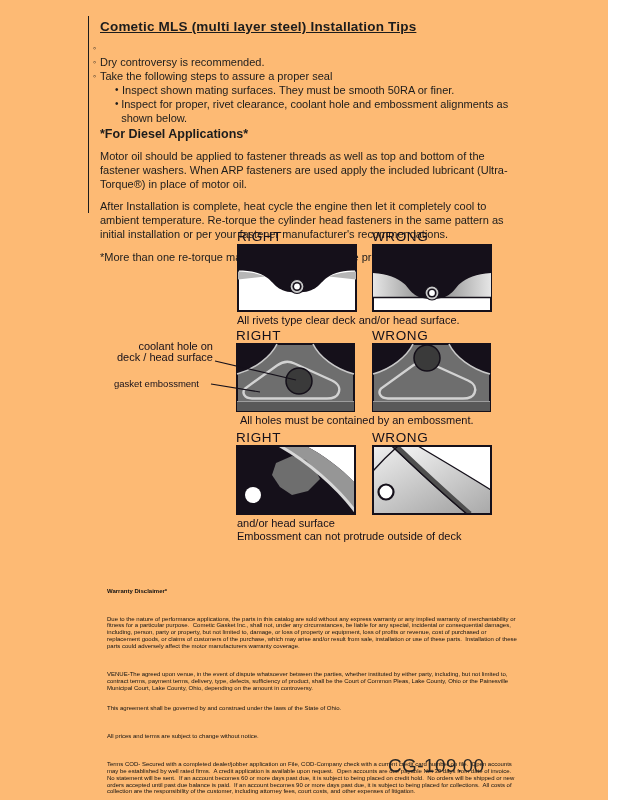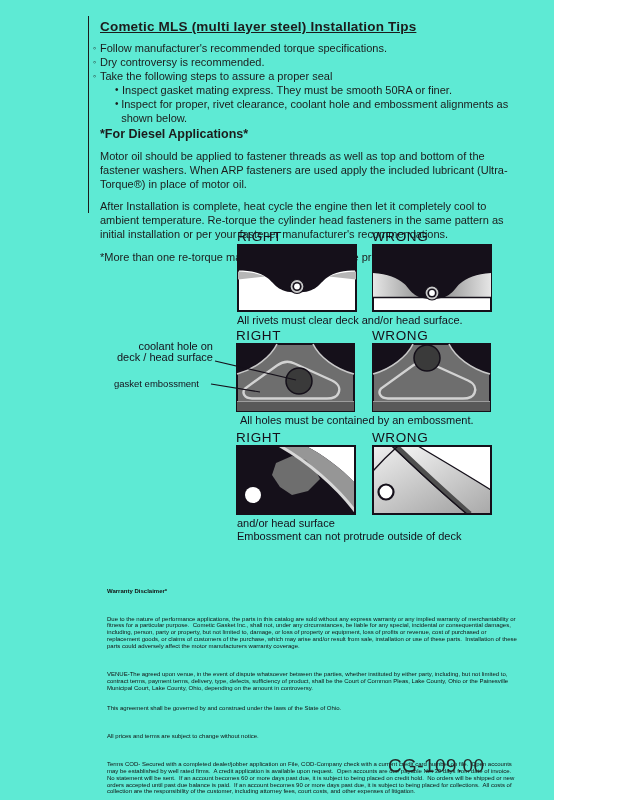--- a/index.html
+++ b/index.html
@@ -1,18 +1,18 @@
 <!DOCTYPE html>
 <html><head>
 <meta charset="utf-8">
 <style>
   * { margin:0; padding:0; box-sizing:border-box; }
   html,body { background:#ffffff; }
   body { width:618px; height:800px; font-family:"Liberation Sans", sans-serif; color:#1c1c1c; }
-  #page { position:relative; width:554px; height:800px; background:#5eead4; overflow:hidden; }
+  #page { position:relative; width:608px; height:800px; background:#fdba74; overflow:hidden; }
 
   .left-rule { position:absolute; left:88px; top:16px; width:1px; height:197px; background:#1c1c1c; }
 
   .content { position:absolute; left:100px; top:19px; width:420px; }
   .doc-title { font-size:13.5px; font-weight:bold; text-decoration:underline; letter-spacing:.2px; margin-bottom:7px; }
 
   .tip-row { display:flex; font-size:11px; line-height:14px; margin-left:-7px; }
   .tip-row .marker { width:7px; font-size:9px; line-height:14px; }
   .subtip-row { display:flex; font-size:11px; line-height:14px; margin-left:15px; }
   .subtip-row .marker { width:7px; font-size:10px; line-height:14px; }
@@ -42,33 +42,32 @@
 
 <div id="page">
 
   <div class="left-rule"></div>
 
   <div class="content">
     <div class="doc-title">Cometic MLS (multi layer steel) Installation Tips</div>
 
     <div class="tip-row">
       <span class="marker">◦</span>
-      <span>Follow manufacturer's recommended torque specifications.</span>
     </div>
     <div class="tip-row">
       <span class="marker">◦</span>
       <span>Dry controversy is recommended.</span>
     </div>
     <div class="tip-row">
       <span class="marker">◦</span>
       <span>Take the following steps to assure a proper seal</span>
     </div>
     <div class="subtip-row">
       <span class="marker">•</span>
-      <span>Inspect gasket mating express.  They must be smooth 50RA or finer.</span>
+      <span>Inspect shown mating surfaces.  They must be smooth 50RA or finer.</span>
     </div>
     <div class="subtip-row">
       <span class="marker">•</span>
       <span>Inspect for proper, rivet clearance, coolant hole and embossment alignments as shown below.</span>
     </div>
 
     <div class="diesel-heading">*For Diesel Applications*</div>
     <div class="para">Motor oil should be applied to fastener threads as well as top and bottom of the fastener washers. When ARP fasteners are used apply the included lubricant (Ultra-Torque®) in place of motor oil.</div>
     <div class="para">After Installation is complete, heat cycle the engine then let it completely cool to ambient temperature. Re-torque the cylinder head fasteners in the same pattern as initial installation or per your fastener manufacturer's recommendations.</div>
     <div class="para">*More than one re-torque may be required to achieve proper fastener stretch*</div>
@@ -100,21 +99,21 @@
       </defs>
       <rect x="1" y="1" width="118" height="66" fill="#ffffff" stroke="#15101a" stroke-width="2"></rect>
       <rect x="1" y="28" width="118" height="25.5" fill="url(#g1w)"></rect>
       <line x1="1" y1="53.5" x2="119" y2="53.5" stroke="#15101a" stroke-width="1.4"></line>
       <path d="M1,1 H119 V29 C104,30 95,33.5 87.5,40 C81.5,45.5 79,55 60,55 C41,55 38.5,45.5 32.5,40 C25,33.5 16,30 1,29 Z" fill="#15101a"></path>
       <circle cx="60" cy="49" r="7" fill="#c8c8c8" stroke="#15101a" stroke-width="1.2"></circle>
       <circle cx="60" cy="49" r="4.6" fill="#15101a"></circle>
       <circle cx="60" cy="49" r="2.9" fill="#ffffff"></circle>
     </svg>
   </div>
-  <div class="fig-caption" style="left:237px; top:314px;">All rivets must clear deck and/or head surface.</div>
+  <div class="fig-caption" style="left:237px; top:314px;">All rivets type clear deck and/or head surface.</div>
 
   <div class="fig-header" style="left:236px; top:328px; width:119px;">RIGHT</div>
   <div class="fig-header" style="left:372px; top:328px; width:119px;">WRONG</div>
 
   <div class="fig2-labels">
     <div>coolant hole on</div>
     <div>deck / head surface</div>
   </div>
   <div class="fig2-label-embossment">gasket embossment</div>
 

